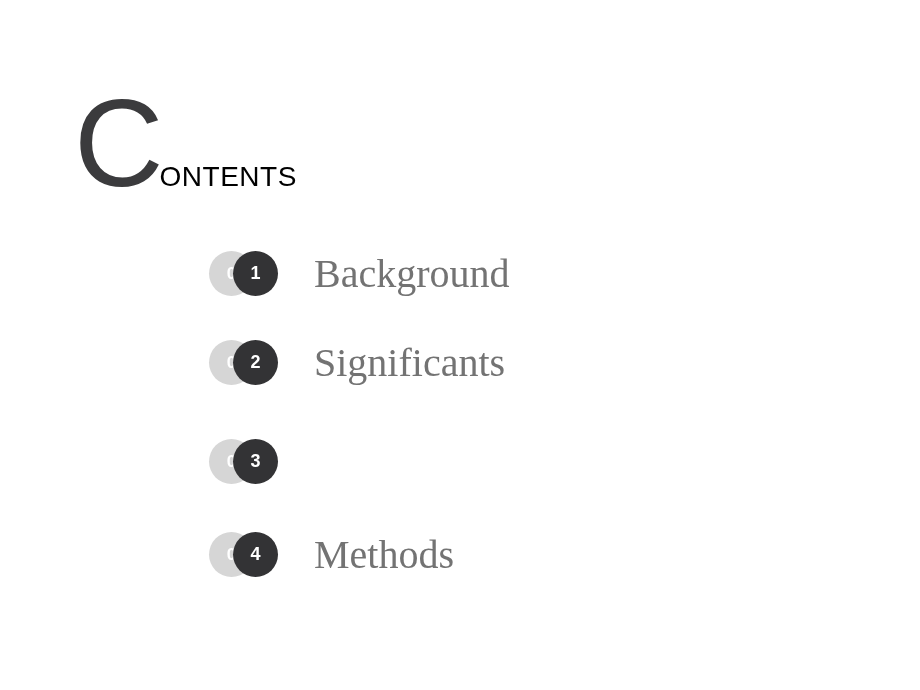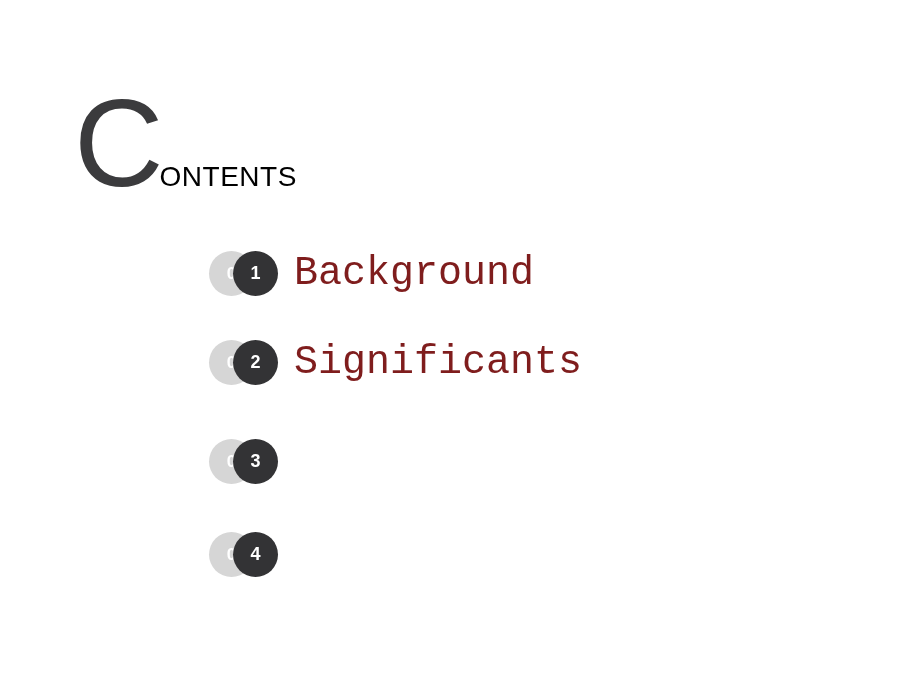--- a/index.html
+++ b/index.html
@@ -92,26 +92,26 @@
     font-size: 17px;
     z-index: 1;
   }
   .badge-num {
     left: 24px;
     background: #333335;
     font-size: 18px;
     z-index: 2;
   }
   .row-label {
-    margin-left: 16px;
-    font-family: Liberation Mono, monospace;
+    margin-left: 36px;
+    font-family: Liberation Serif, serif;
     font-size: 40px;
     line-height: 1;
     font-weight: 400;
-    color: #7f1d1d;
+    color: #737373;
     white-space: nowrap;
   }
 
   .row-1 { top: 251px; }
   .row-2 { top: 340px; }
   .row-3 { top: 439px; }
   .row-4 { top: 532px; }
 </style>
 </head>
 <body>
@@ -162,16 +162,17 @@
 
     <div class="contents-row row-4">
       <div class="badge-group">
         <div class="badge-circle badge-zero">
           <span>0</span>
         </div>
         <div class="badge-circle badge-num">
           <span>4</span>
         </div>
       </div>
+      <span class="row-label">Methods</span>
     </div>
 
   </div>
 </div>
 
 </body></html>

